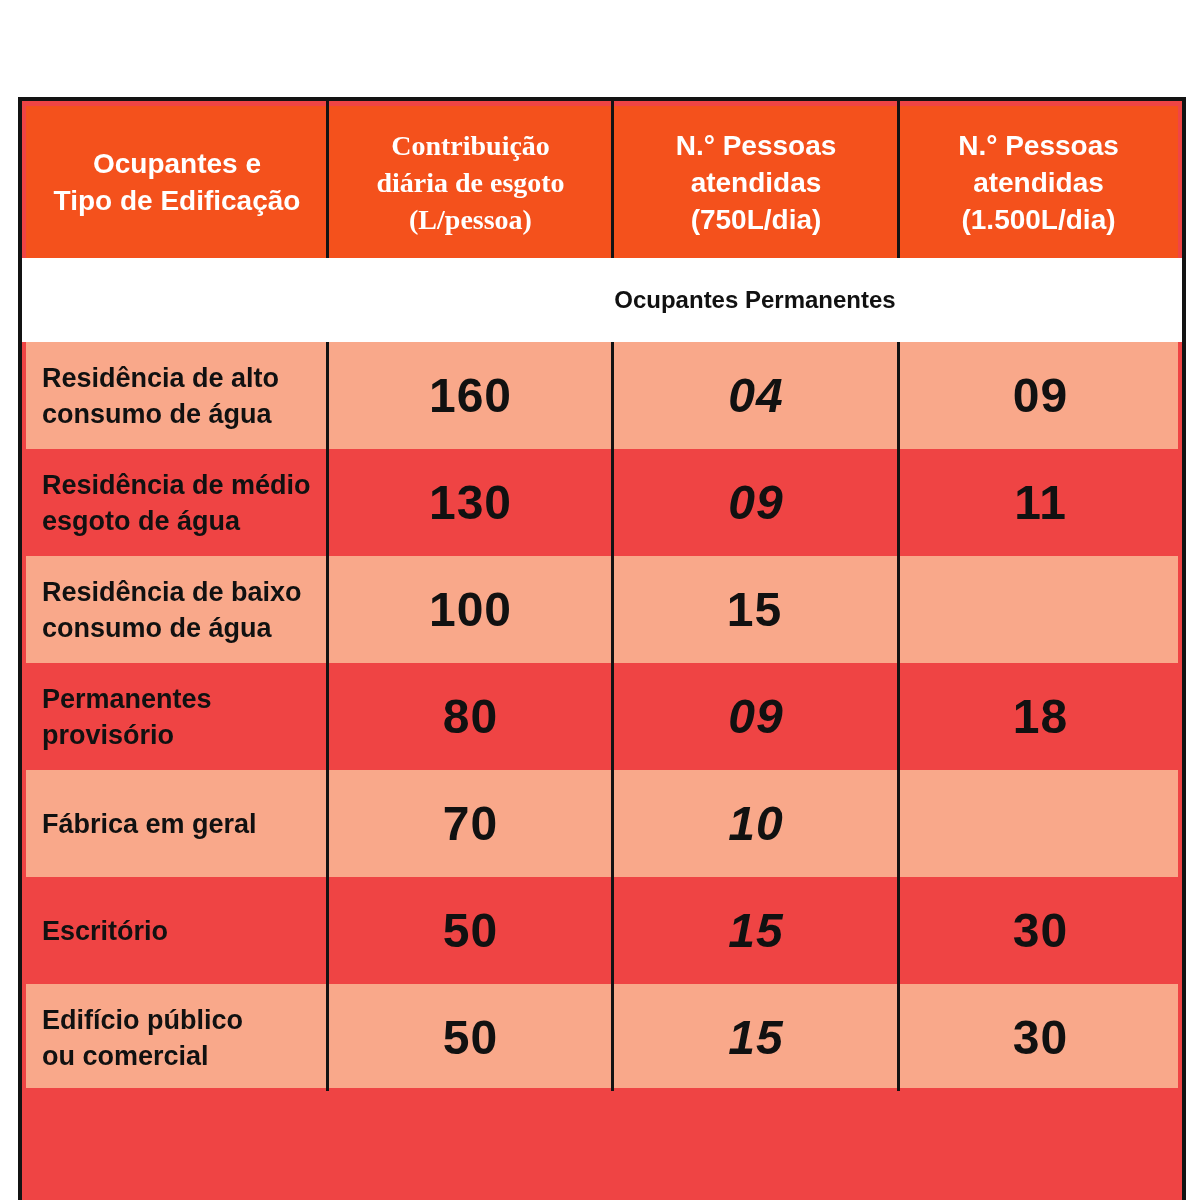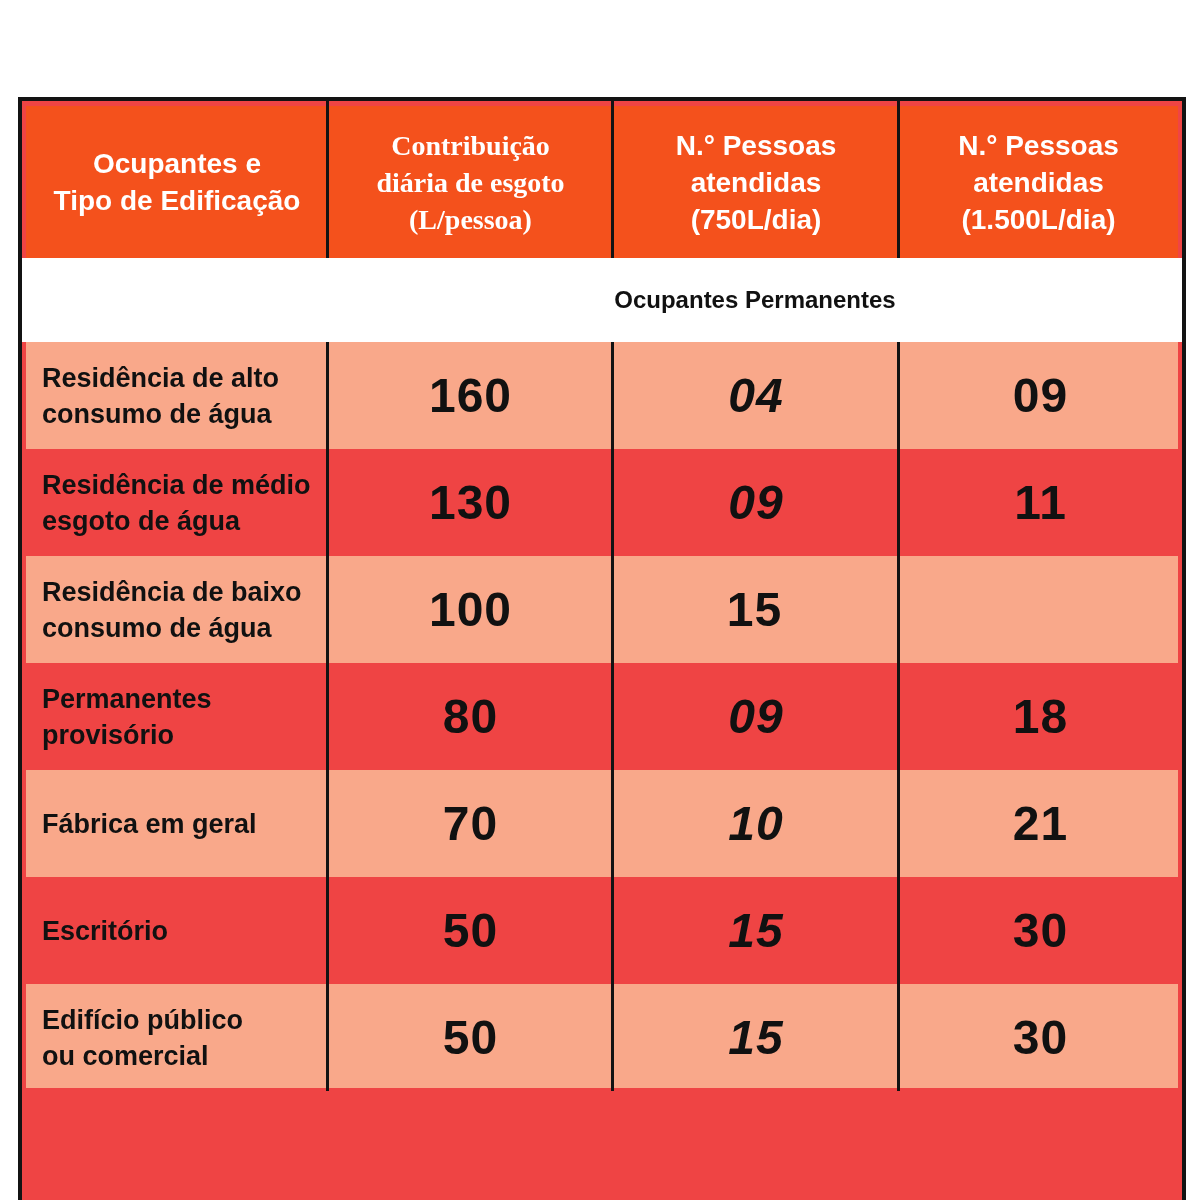--- a/index.html
+++ b/index.html
@@ -146,21 +146,20 @@
         <div class="cell num v2">09</div>
         <div class="cell num v3">18</div>
       </div>
     </div>
     <div class="row salmon">
       <div class="band"></div>
       <div class="cells">
         <div class="cell label">Fábrica em geral</div>
         <div class="cell num v1">70</div>
         <div class="cell num v2">10</div>
-        <div class="cell num v3">21</div>
       </div>
     </div>
     <div class="row">
 
       <div class="cells">
         <div class="cell label">Escritório</div>
         <div class="cell num v1">50</div>
         <div class="cell num v2">15</div>
         <div class="cell num v3">30</div>
       </div>

